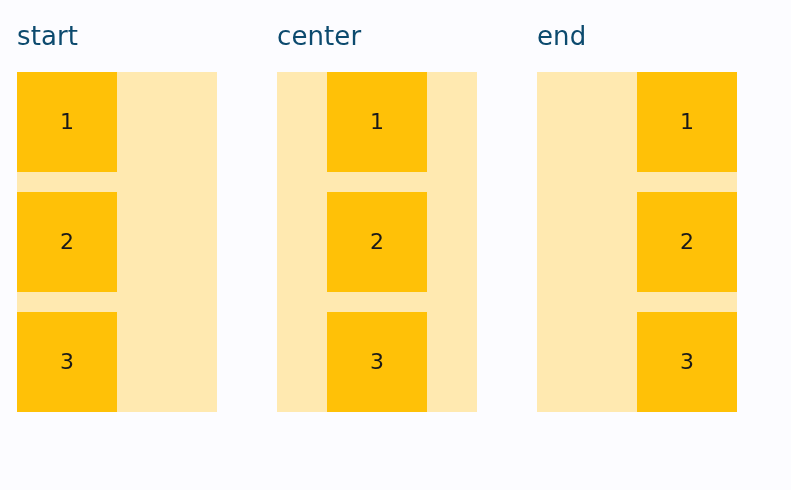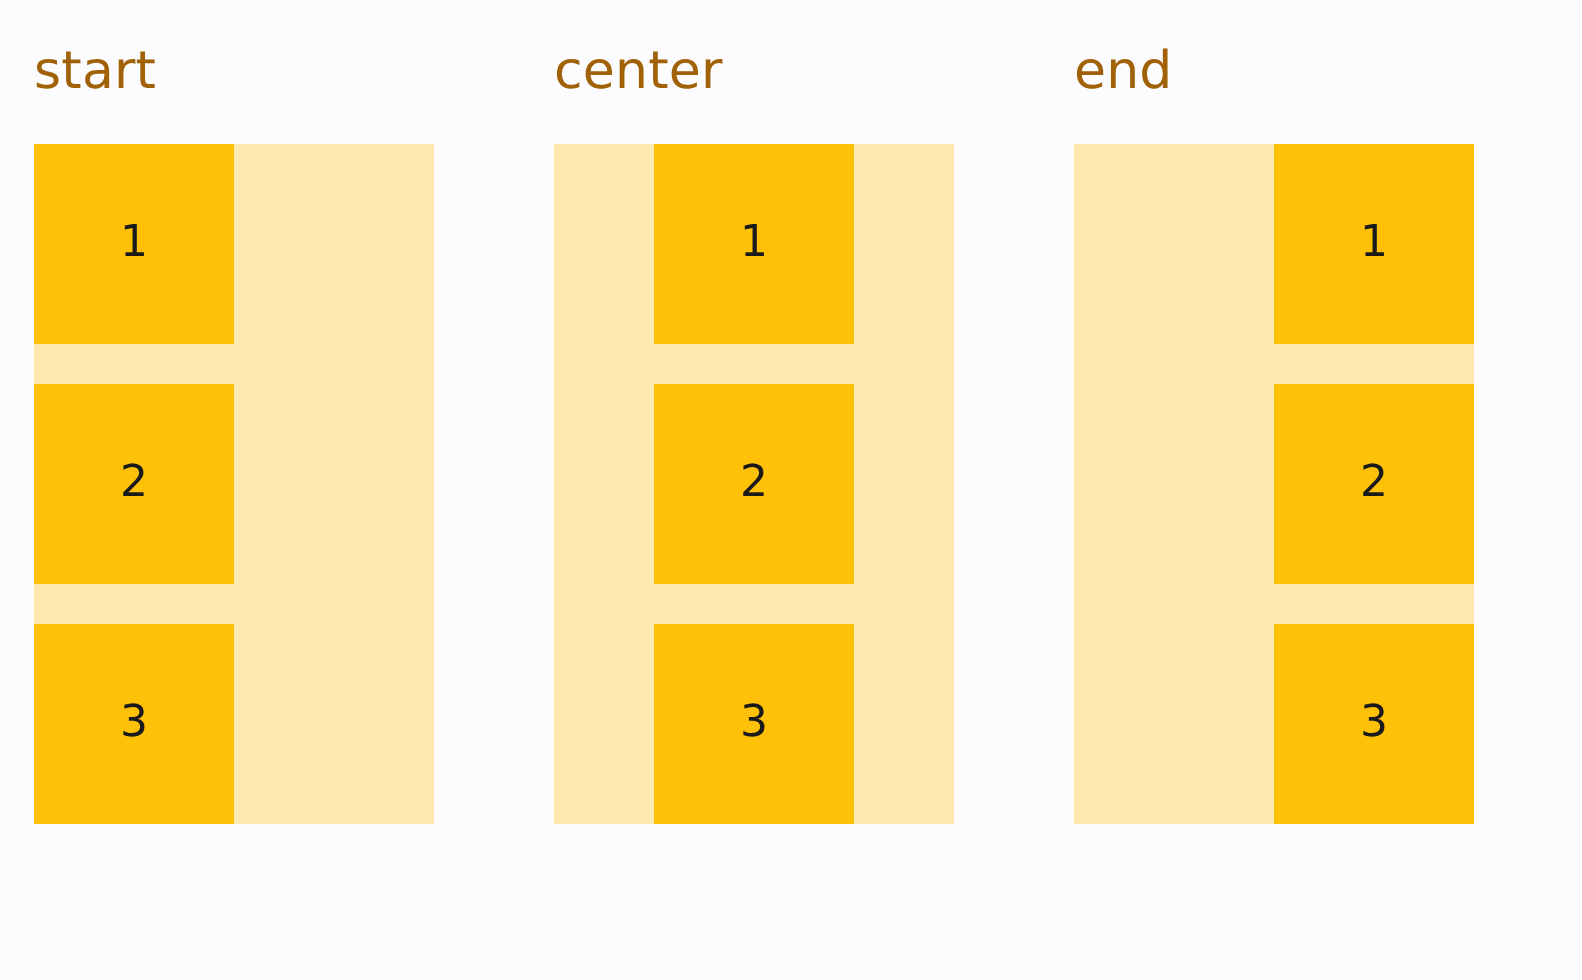--- a/index.html
+++ b/index.html
@@ -38,21 +38,21 @@
   .demo-column.col-2 { left: 520px; }
 
   .column-label {
     position: absolute;
     left: 0;
     top: 16px;
     height: 40px;
     line-height: 40px;
     font-size: 26px;
     font-weight: 400;
-    color: #a16207;
+    color: #0c4a6e;
     white-space: nowrap;
     letter-spacing: 0.1px;
     text-align: right;
   }
 
   .flex-container {
     position: absolute;
     left: 0;
     top: 72px;
     width: 200px;

